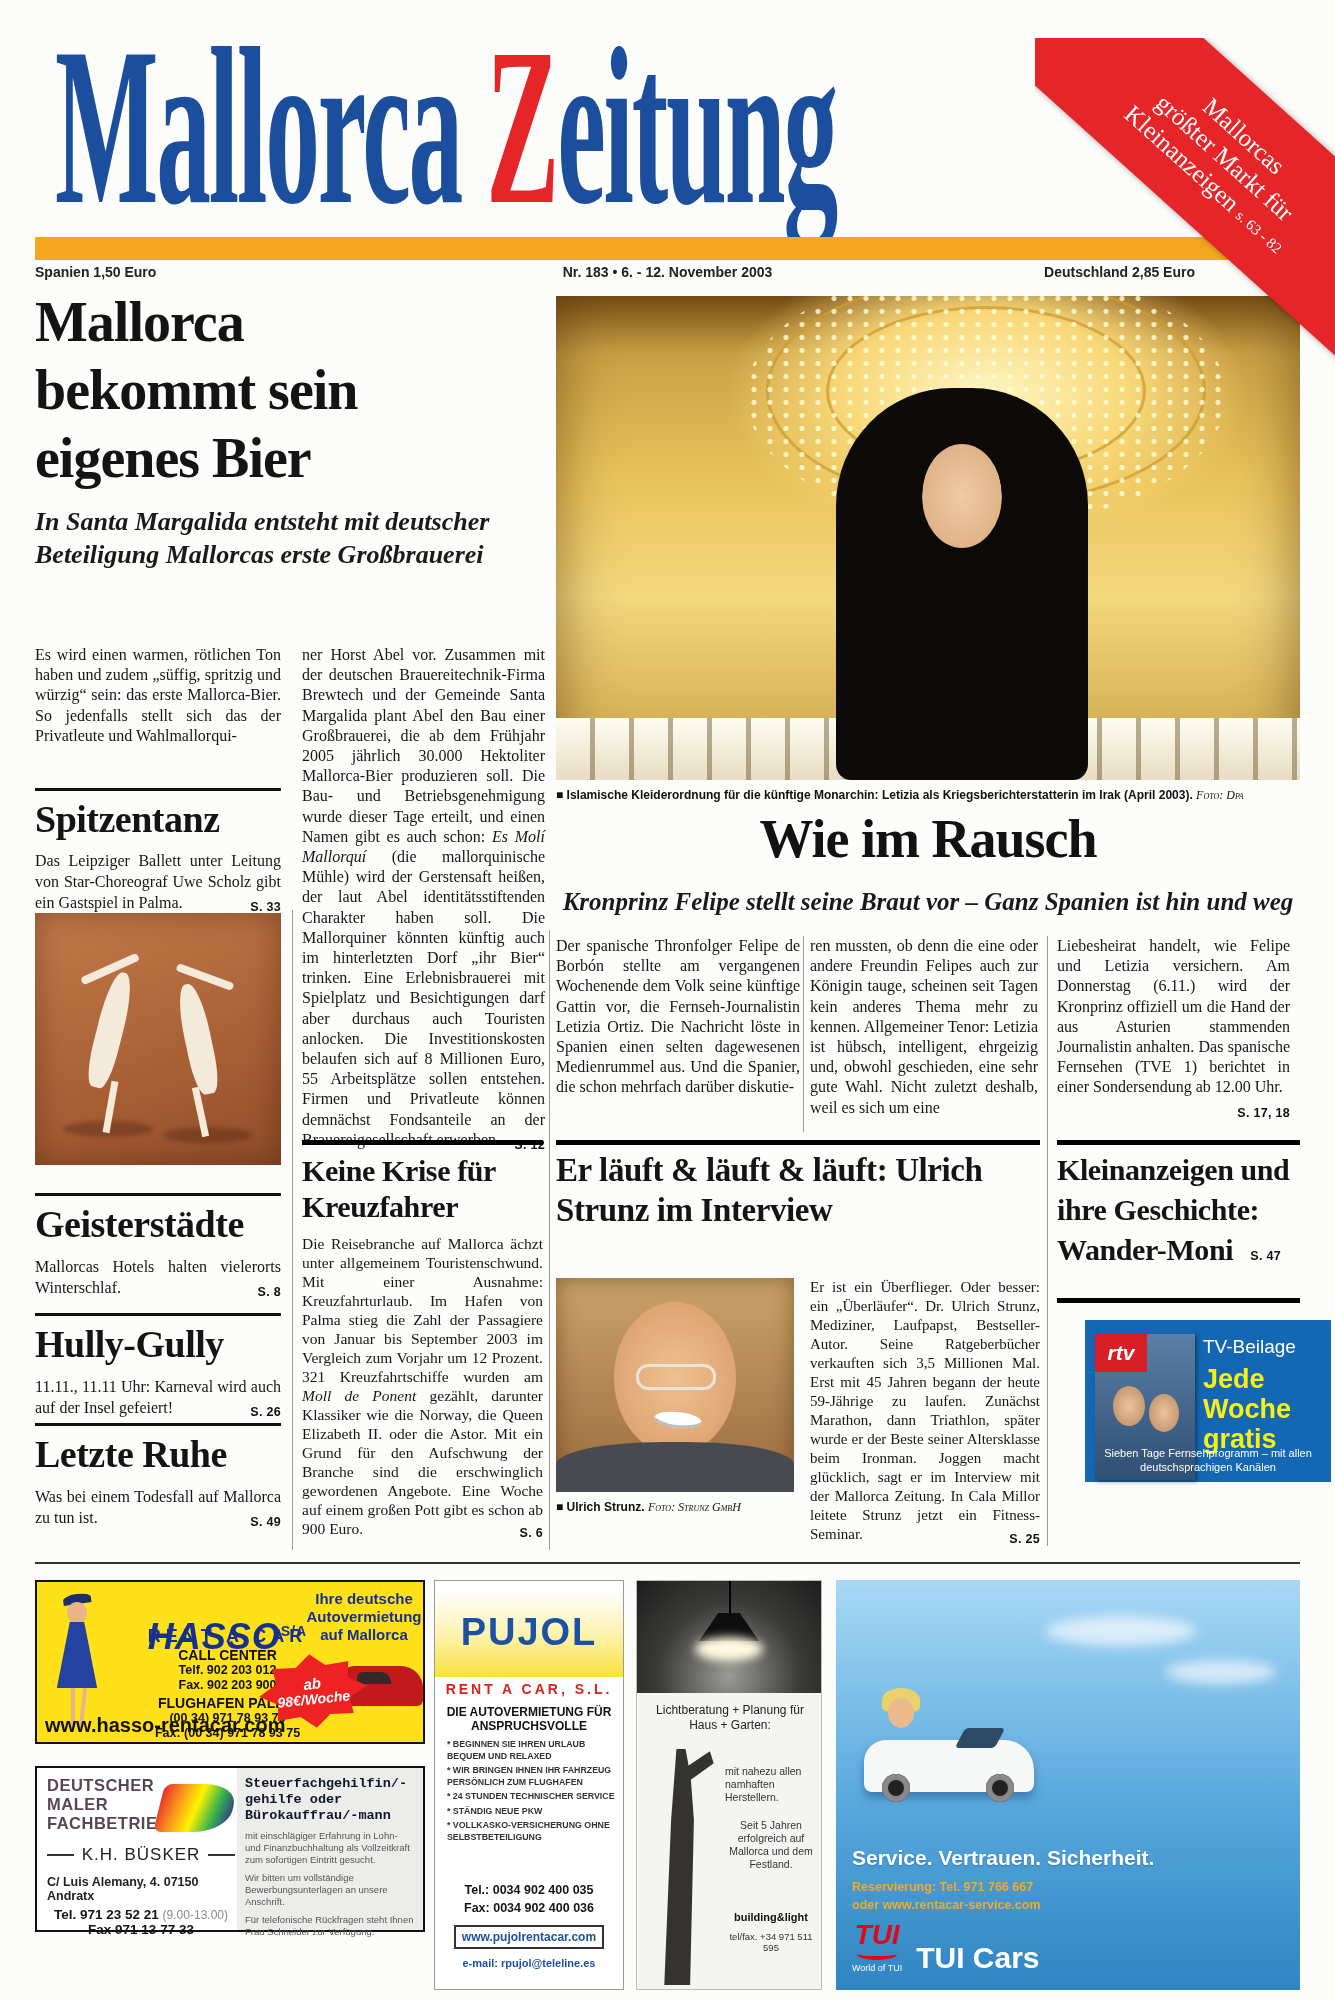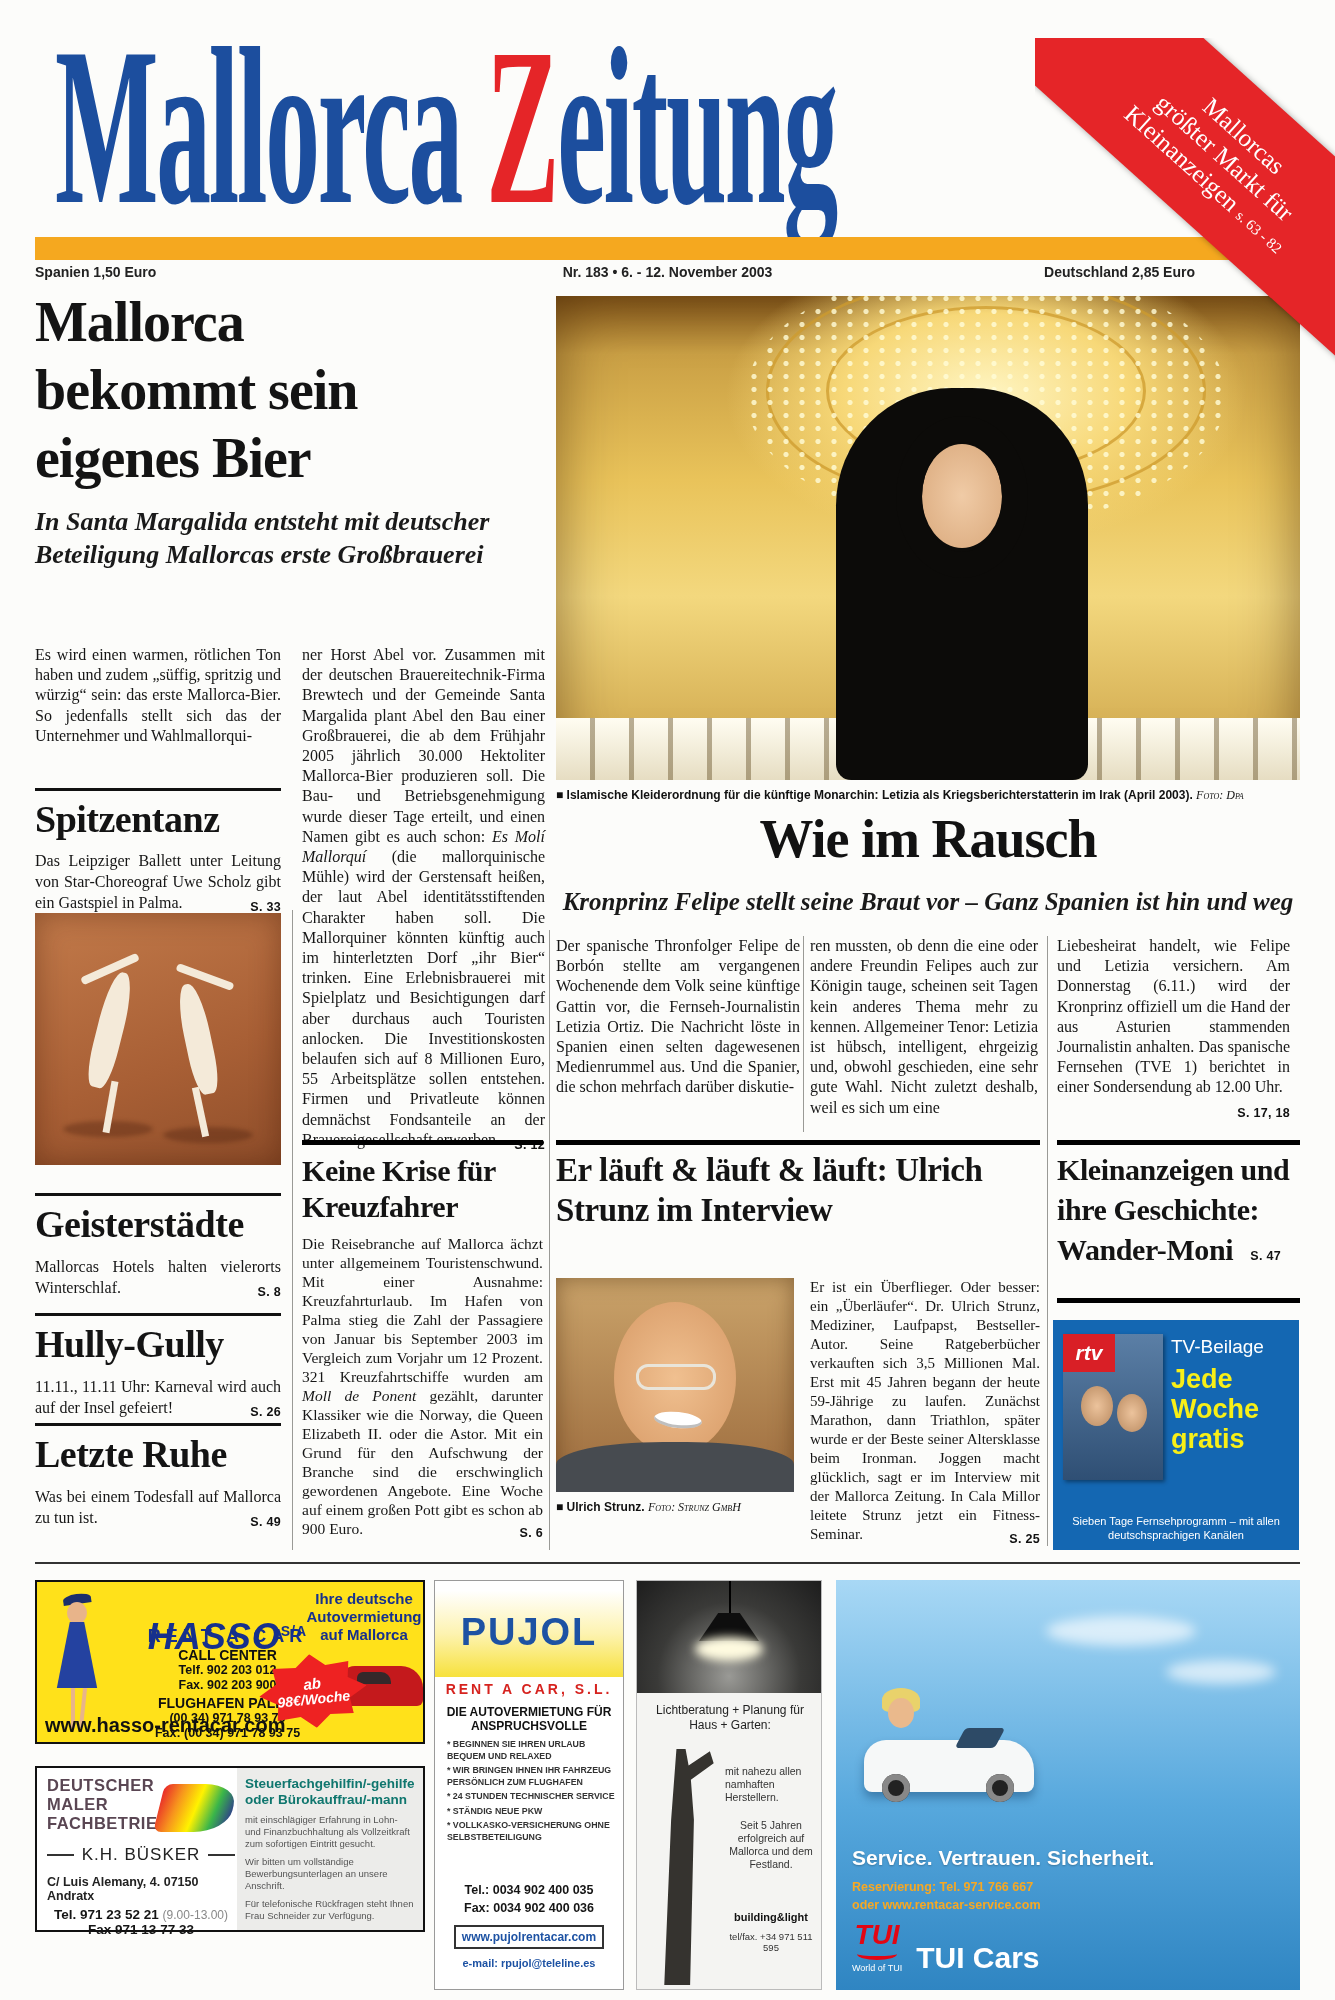--- a/index.html
+++ b/index.html
@@ -83,21 +83,21 @@
   .strunzphoto{left:556px;top:1278px;width:238px;height:214px;overflow:hidden;
         background:linear-gradient(#caa36a,#9c6b3d);box-shadow:inset 0 0 22px rgba(70,40,10,.5);}
   .shead{position:absolute;left:58px;top:24px;width:122px;height:152px;border-radius:50%;
         background:radial-gradient(#f0c090,#d79a66);}
   .sglasses{position:absolute;left:80px;top:86px;width:80px;height:26px;border:3px solid #e9e5da;border-radius:12px;}
   .ssmile{position:absolute;left:98px;top:134px;width:48px;height:16px;background:#fff;border-radius:50%;
         transform:rotate(6deg);box-shadow:inset 0 -3px 0 rgba(0,0,0,.25);}
   .sshirt{position:absolute;left:0;bottom:0;width:100%;height:50px;background:#474b50;border-radius:45% 45% 0 0;}
 
   
-  .tvbox{left:1053px;top:1320px;width:246px;height:230px;background:#1467b2;
+  .tvbox{left:1085px;top:1320px;width:246px;height:162px;background:#1467b2;
         font-family:"Liberation Sans",sans-serif;color:#fff;}
   .rtvcover{position:absolute;left:10px;top:14px;width:100px;height:146px;overflow:hidden;
         background:linear-gradient(#5b7fa6,#2f4f74);box-shadow:2px 2px 4px rgba(0,0,0,.4);}
   .rtvlogo{position:absolute;left:0;top:0;width:52px;height:38px;background:#d91f26;color:#fff;
         font-style:italic;font-weight:bold;font-size:21px;text-align:center;line-height:38px;}
   .rtvface{position:absolute;border-radius:50%;background:radial-gradient(#ecc39c,#b98a60);}
   .tvlabel{position:absolute;left:118px;top:16px;font-size:19px;}
   .tvbig{position:absolute;left:118px;top:44px;width:120px;font-size:27px;line-height:30px;font-weight:bold;
         color:#f8ef17;}
   .tvfoot{position:absolute;left:8px;bottom:8px;width:230px;text-align:center;font-size:11px;line-height:14px;}
@@ -139,21 +139,21 @@
   .rainbow{position:absolute;left:112px;top:8px;width:74px;height:48px;transform:skew(-14deg);
         border-radius:8px 45% 45% 8px;
         background:linear-gradient(100deg,#e8262b,#f7941d 25%,#fff200 50%,#3ab54a 75%,#2e3192);}
   .maler-name{display:flex;align-items:center;gap:8px;margin-top:12px;font-size:17px;letter-spacing:1px;color:#222;}
   .maler-name .dash{flex:1;height:2px;background:#333;}
   .maler-addr{margin-top:10px;font-weight:bold;font-size:12.5px;color:#222;}
   .maler-tel{margin-top:4px;font-weight:bold;font-size:13.5px;text-align:center;}
   .maler-tel .hrs{color:#888;font-weight:normal;font-size:12px;}
   .maler-fax{font-weight:bold;font-size:13.5px;text-align:center;}
   .stellen{position:absolute;left:200px;top:0;width:186px;height:162px;background:#ececea;padding:8px 8px;}
-  .stellen-title{font-weight:bold;font-size:13.5px;line-height:16px;color:#0f766e;}
+  .stellen-title{font-weight:bold;font-size:13.5px;line-height:16px;color:#0f172a;font-family:Liberation Mono, monospace;}
   .stellen p{margin-top:6px;font-size:9.5px;line-height:12px;color:#555;}
 
   .pujol{left:434px;top:1580px;width:190px;height:410px;background:#fff;border:1px solid #9a9a9a;}
   .pujol-top{position:absolute;left:0;top:0;width:100%;height:96px;
         background:linear-gradient(#ffffff 10%,#fdf3b0 55%,#f7e13c);}
   .pujol-brand{position:absolute;left:0;top:30px;width:100%;text-align:center;font-weight:bold;
         font-size:38px;letter-spacing:2px;color:#1d52a3;}
   .pujol-sub{position:absolute;left:0;top:100px;width:100%;text-align:center;font-weight:bold;
         font-size:14px;letter-spacing:3px;color:#d6231f;}
   .pujol-title{position:absolute;left:10px;top:124px;width:168px;text-align:center;font-weight:bold;
@@ -226,21 +226,21 @@
 
   <div class="abs priceline">
     <span class="pl">Spanien 1,50 Euro</span>
     <span class="pc">Nr. 183  •  6. - 12. November 2003</span>
     <span class="pr">Deutschland 2,85 Euro</span>
   </div>
 
   <h2 class="abs lead-head">Mallorca bekommt sein eigenes Bier</h2>
   <h3 class="abs lead-sub">In Santa Margalida entsteht mit deutscher Beteiligung Mallorcas erste Großbrauerei</h3>
 
-  <p class="abs body-txt" style="left:35px;top:645px;width:246px;">Es wird einen warmen, rötlichen Ton haben und zudem „süffig, spritzig und würzig“ sein: das erste Mallorca-Bier. So jedenfalls stellt sich das der Unternehmer und Wahlmallorqui-</p>
+  <p class="abs body-txt" style="left:35px;top:645px;width:246px;">Es wird einen warmen, rötlichen Ton haben und zudem „süffig, spritzig und würzig“ sein: das erste Mallorca-Bier. So jedenfalls stellt sich das der Privatleute und Wahlmallorqui-</p>
   <p class="abs body-txt" style="left:302px;top:645px;width:243px;"><span>ner Horst Abel vor. Zusammen mit der deutschen Brauereitechnik-Firma Brewtech und der Gemeinde Santa Margalida plant Abel den Bau einer Großbrauerei, die ab dem Frühjahr 2005 jährlich 30.000 Hektoliter Mallorca-Bier produzieren soll. Die Bau- und Betriebsgenehmigung wurde dieser Tage erteilt, und einen Namen gibt es auch schon: </span><span class="it">Es Molí Mallorquí</span><span> (die mallorquinische Mühle) wird der Gerstensaft heißen, der laut Abel identitätsstiftenden Charakter haben soll. Die Mallorquiner könnten künftig auch im hinterletzten Dorf „ihr Bier“ trinken. Eine Erlebnisbrauerei mit Spielplatz und Besichtigungen darf aber durchaus auch Touristen anlocken. Die Investitionskosten belaufen sich auf 8 Millionen Euro, 55 Arbeitsplätze sollen entstehen. Firmen und Privatleute können demnächst Fondsanteile an der Brauereigesellschaft erwerben.</span><span class="pageref">S. 12</span></p>
 
   <div class="abs hthin" style="left:35px;top:788px;width:246px;"></div>
   <h3 class="abs teaser-title" style="left:35px;top:797px;">Spitzentanz</h3>
   <p class="abs teaser-body" style="left:35px;top:850px;width:246px;"><span>Das Leipziger Ballett unter Leitung von Star-Choreograf Uwe Scholz gibt ein Gastspiel in Palma.</span><span class="pageref">S. 33</span></p>
 
   <div class="abs balletphoto">
     <div class="dshadow" style="left:28px;top:208px;width:90px;height:16px;"></div>
     <div class="dshadow" style="left:128px;top:214px;width:90px;height:16px;"></div>
     <div class="dancer" style="left:62px;top:58px;width:26px;height:118px;border-radius:45% 45% 35% 35%;transform:rotate(14deg);"></div>

